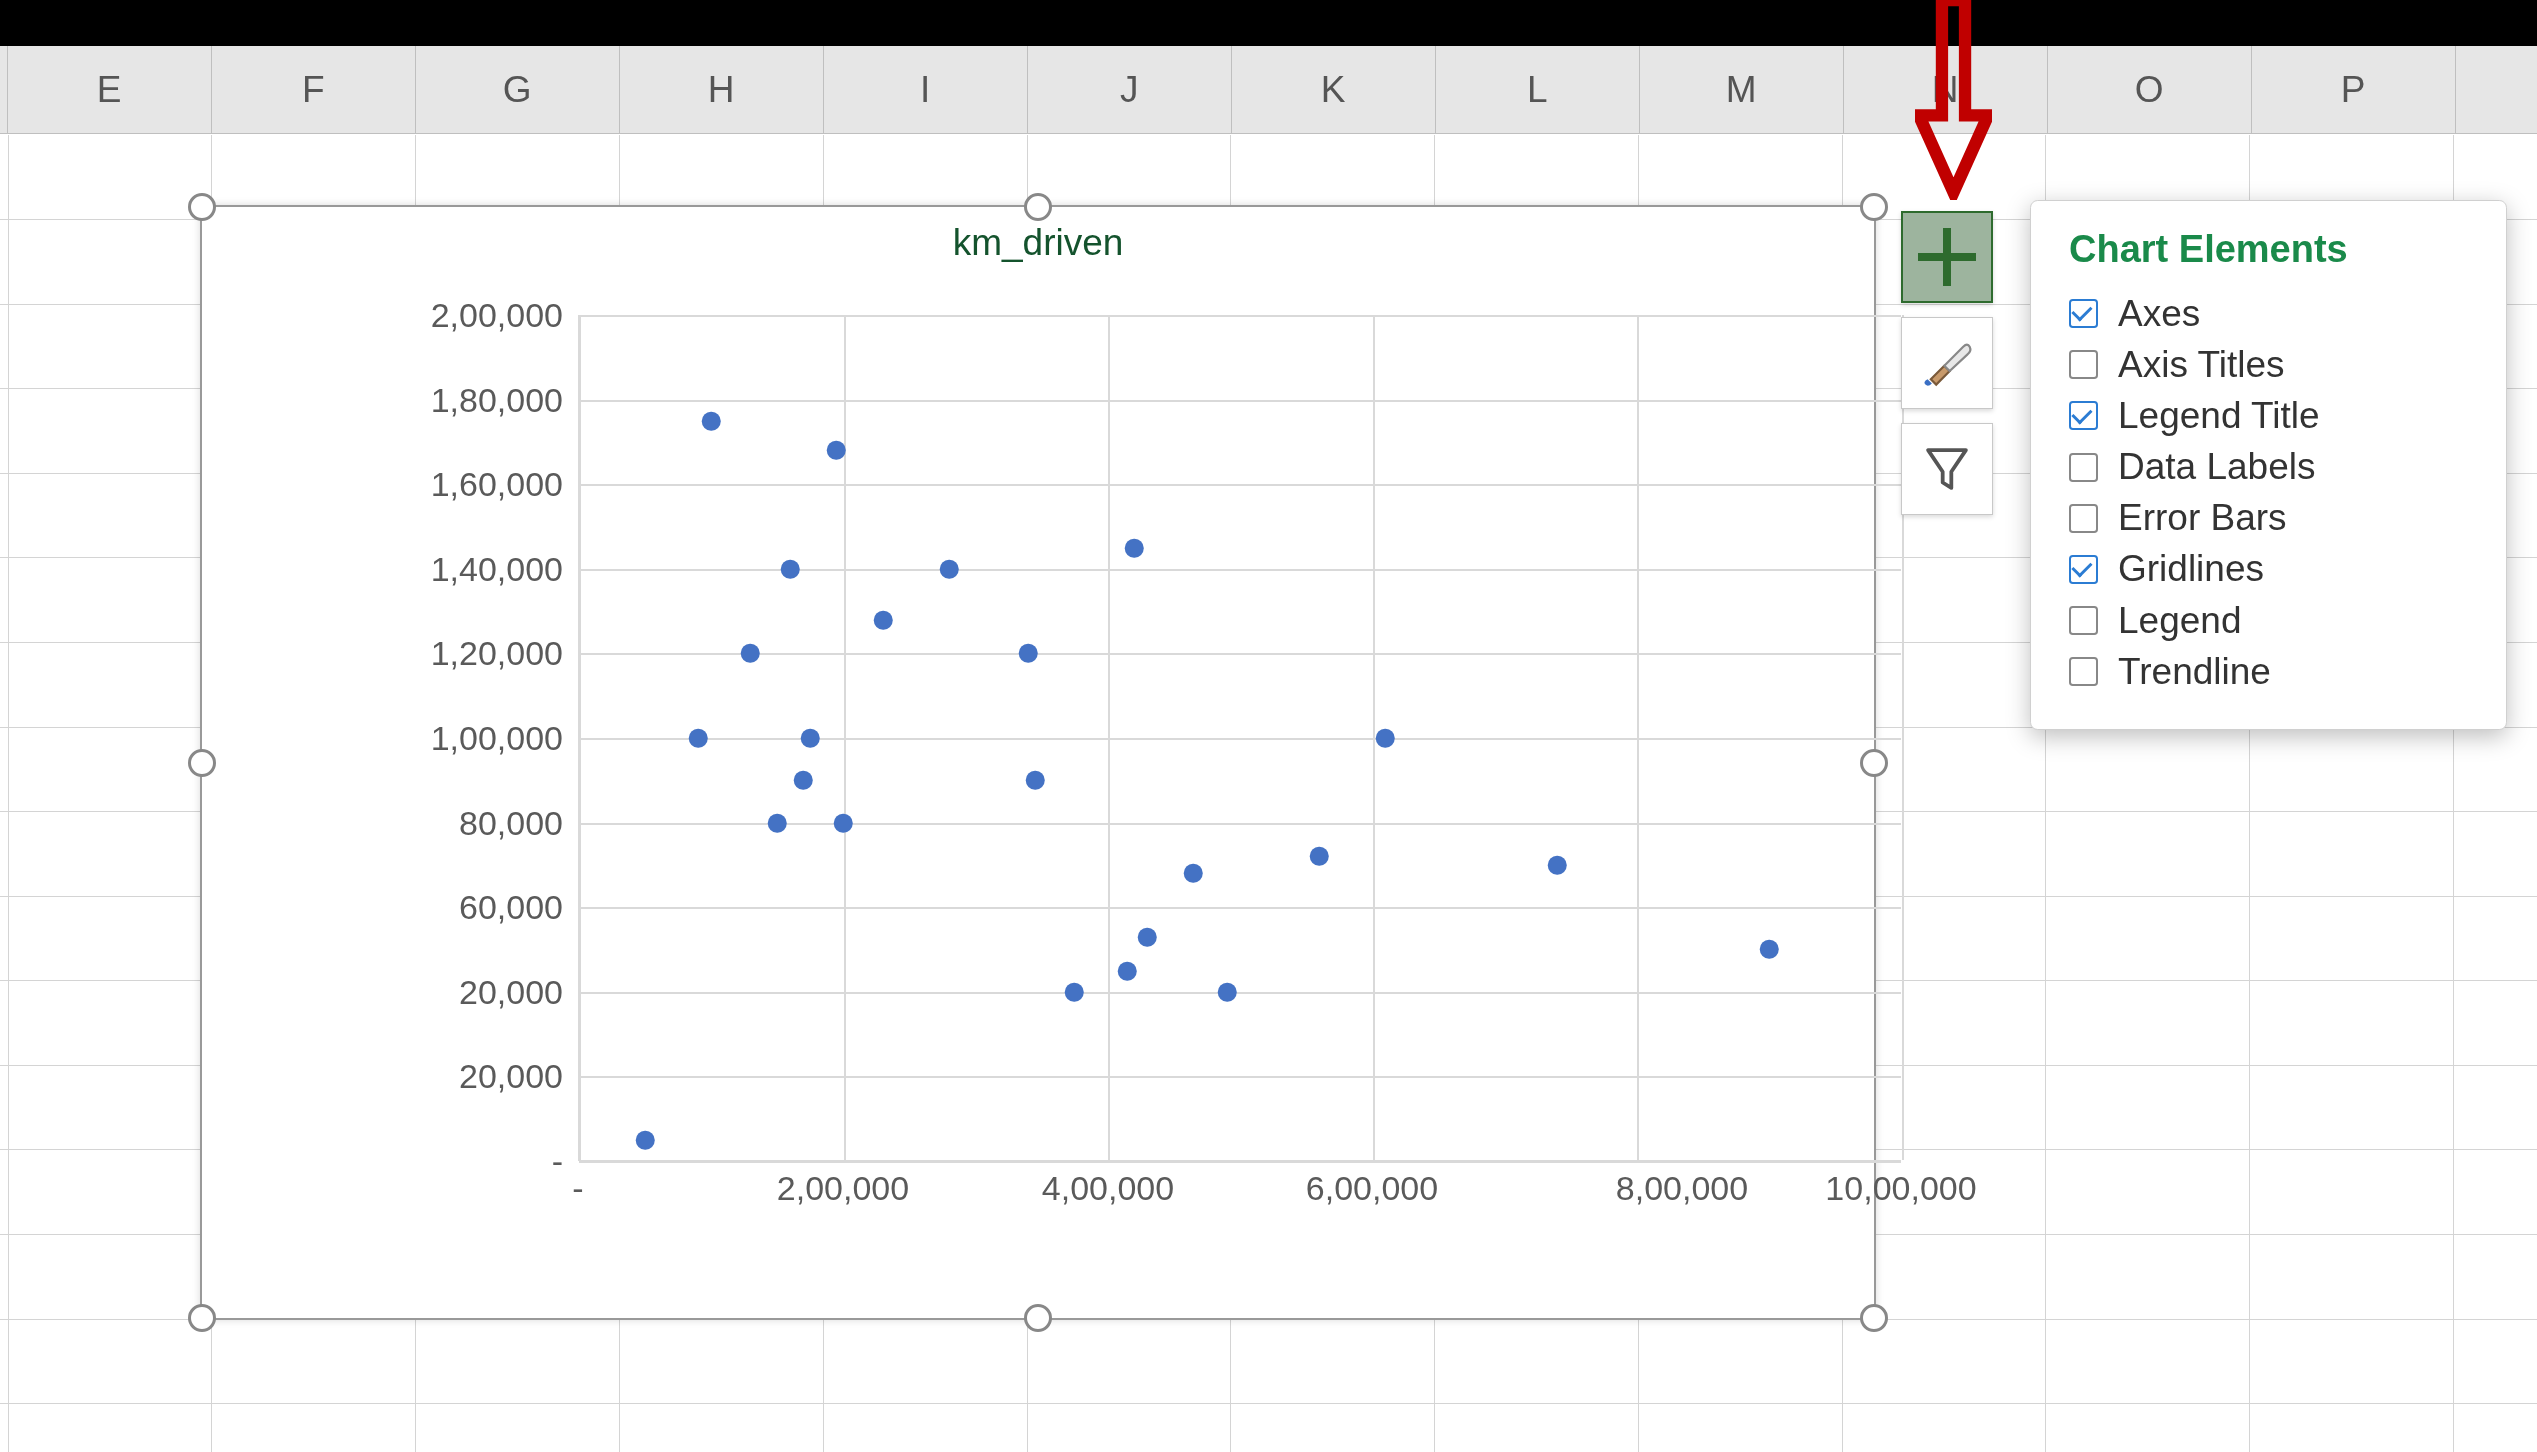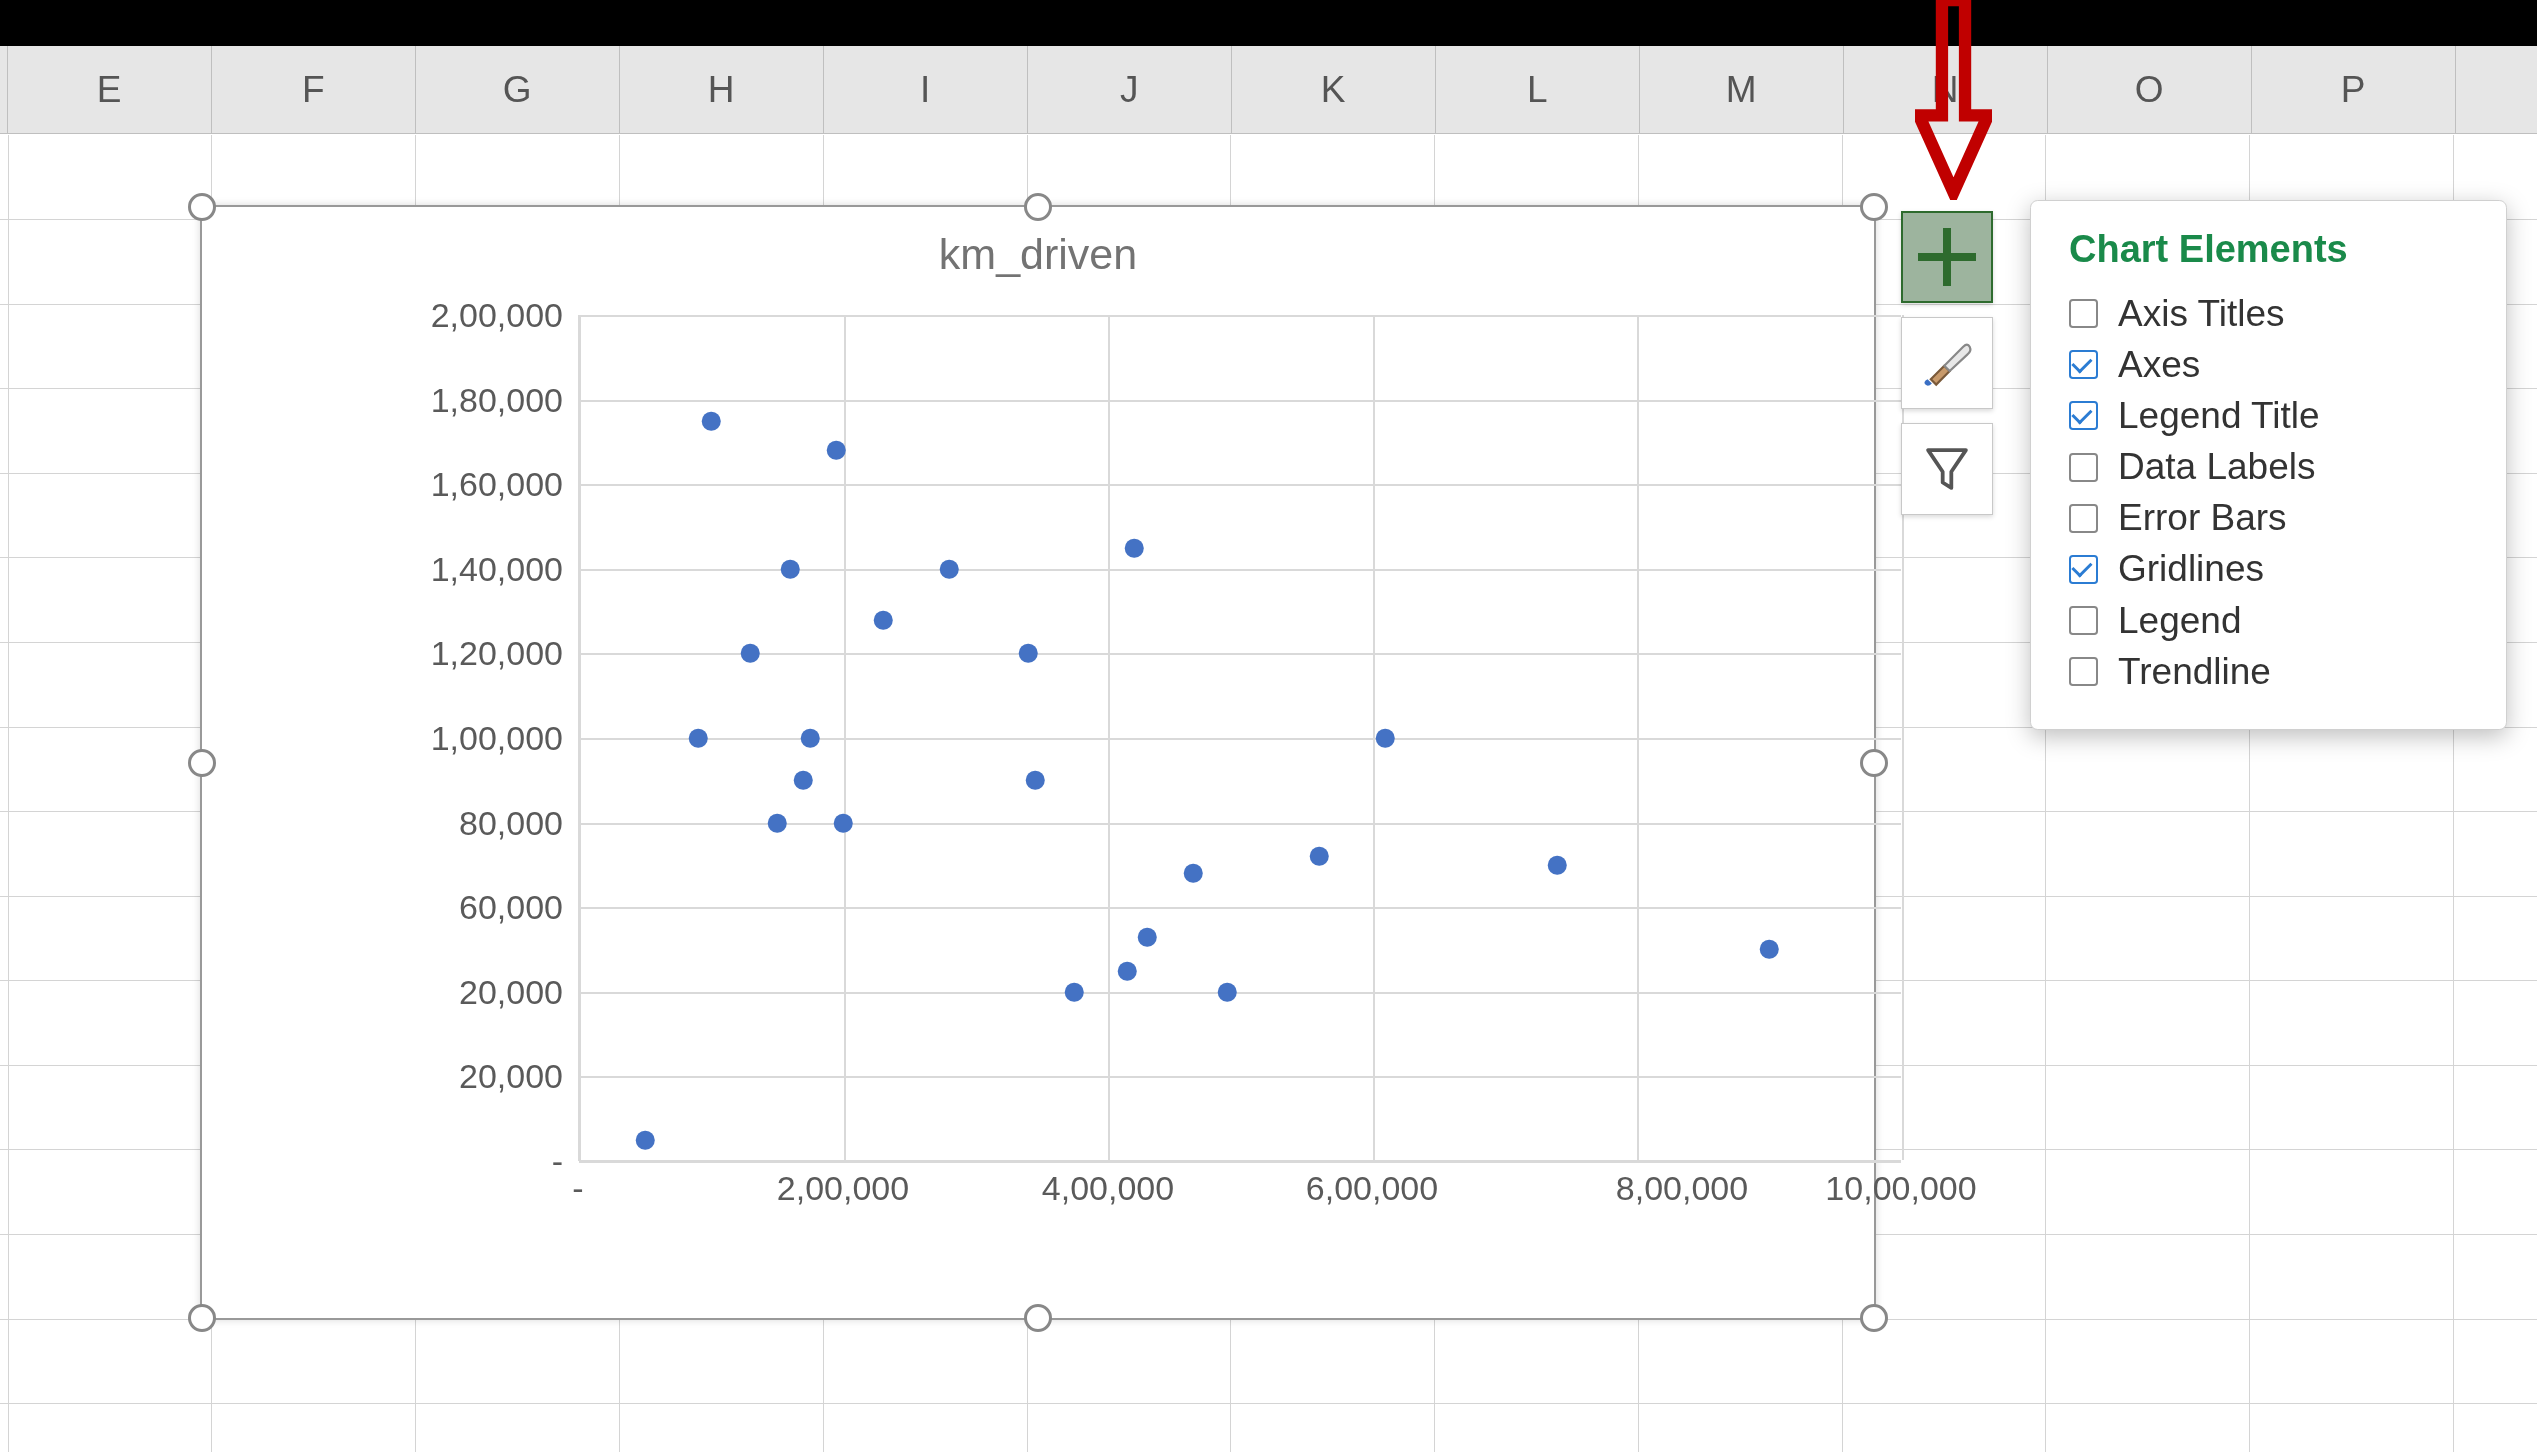--- a/index.html
+++ b/index.html
@@ -76,24 +76,24 @@
   .handle.tr { top: -14px; right: -14px; }
   .handle.ml { top: calc(50% - 14px); left: -14px; }
   .handle.mr { top: calc(50% - 14px); right: -14px; }
   .handle.bl { bottom: -14px; left: -14px; }
   .handle.bm { bottom: -14px; left: calc(50% - 14px); }
   .handle.br { bottom: -14px; right: -14px; }
 
   
   .chart-title {
     position: absolute;
-    top: 23px; left: 0; right: 0;
+    top: 15px; left: 0; right: 0;
     text-align: center;
-    font-size: 43px;
-    color: #737373;
+    font-size: 37px;
+    color: #14532d;
   }
   .plot-area {
     position: absolute;
     left: 215px;
     top: 108px;
     width: 1446px;
     height: 869px;
   }
   .plot-bg {
     position: absolute;
@@ -365,26 +365,26 @@
     <svg width="54" height="54" viewBox="0 0 100 100">
       <path d="M15 15 H85 L58 55 V85 L42 75 V55 Z" fill="none" stroke="#555" stroke-width="7" stroke-linejoin="round"></path>
     </svg>
   </div>
 </div>
 
 <div class="flyout">
   <div class="flyout-title">Chart Elements</div>
   <div id="flyout-items">
       <div class="flyout-item">
+        <span class="cbx checked"></span>
+        <span>Axes</span>
+      </div>
+      <div class="flyout-item">
         <span class="cbx"></span>
         <span>Axis Titles</span>
-      </div>
-      <div class="flyout-item">
-        <span class="cbx checked"></span>
-        <span>Axes</span>
       </div>
       <div class="flyout-item">
         <span class="cbx checked"></span>
         <span>Legend Title</span>
       </div>
       <div class="flyout-item">
         <span class="cbx"></span>
         <span>Data Labels</span>
       </div>
       <div class="flyout-item">

